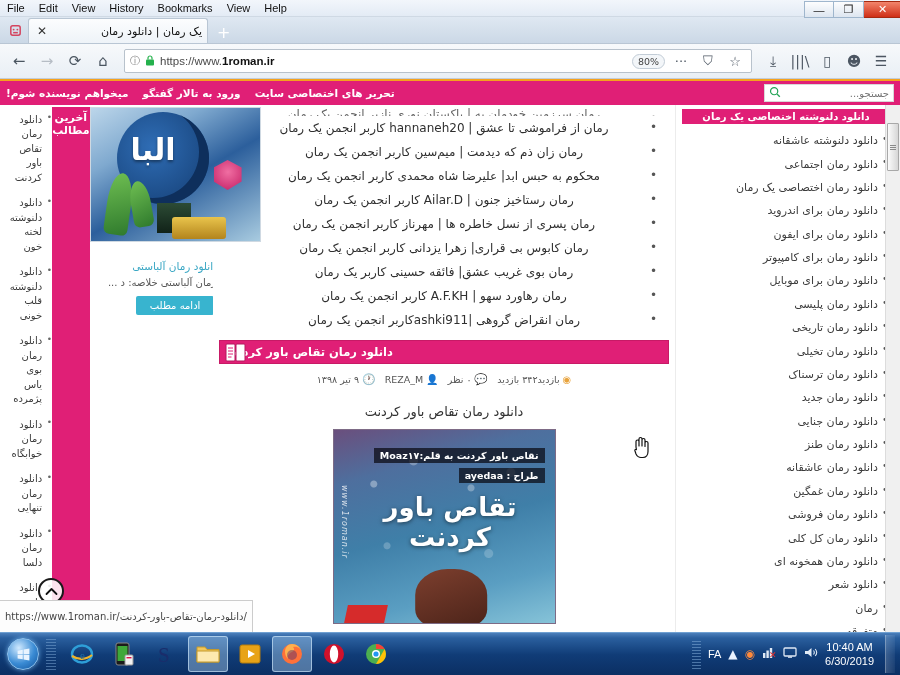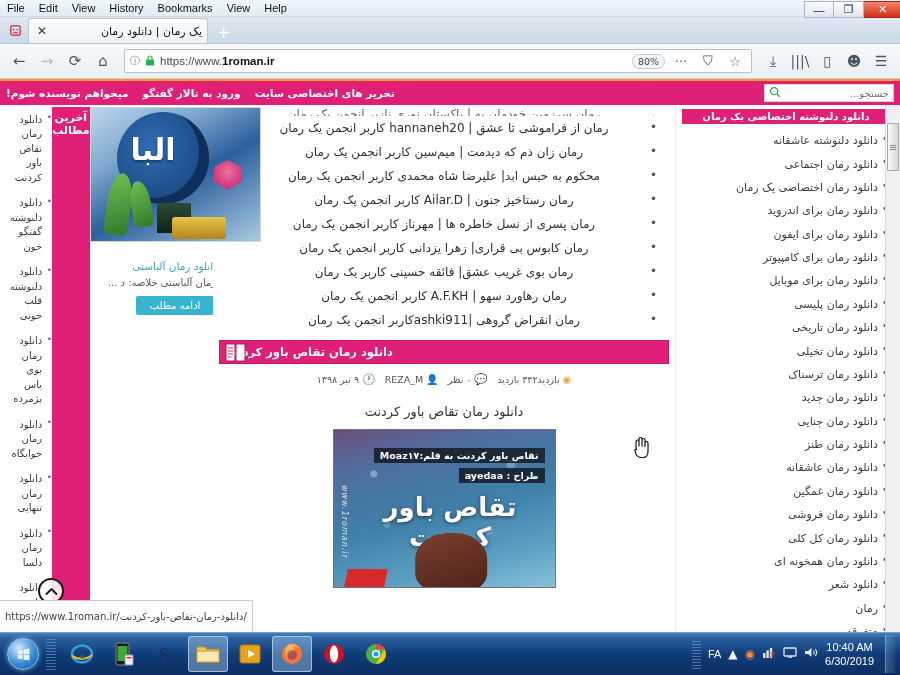--- a/index.html
+++ b/index.html
@@ -208,21 +208,21 @@
   .eye { color: #e8a33d; font-size: 10px; }
   .bubble { color: #e0c9a6; font-size: 11px; }
   .person { color: #d8a25f; font-size: 10px; }
   .clock { color: #c0427a; font-size: 11px; }
 
   .posttitle {
     text-align: center; font-size: 13px; color: #333; padding: 16px 0 10px 0;
   }
   .coverwrap { display: flex; justify-content: center; flex: 1; }
   .cover {
-    width: 223px; height: 159px; position: relative; overflow: hidden;
+    width: 223px; height: 195px; position: relative; overflow: hidden;
     border: 1px solid #7d6b86;
     background: linear-gradient(165deg,#6a4f7d 0%, #4e6f9e 22%, #3f7fa8 50%, #5a9ec2 78%, #86c3d8 100%);
   }
   .cover .speckle {
     position: absolute; inset: 0;
     background:
       radial-gradient(circle at 18% 28%, rgba(255,255,255,.35) 0 3px, transparent 4px),
       radial-gradient(circle at 36% 16%, rgba(255,255,255,.28) 0 4px, transparent 5px),
       radial-gradient(circle at 62% 30%, rgba(255,255,255,.3) 0 3px, transparent 4px),
       radial-gradient(circle at 80% 22%, rgba(255,255,255,.25) 0 4px, transparent 5px),
@@ -586,21 +586,21 @@
             <div class="badge"></div>
           </div>
           <a class="promolink">دانلود رمان آلباستی</a>
           <div class="promoexcerpt">دانلود رمان آلباستی        خلاصه: د ...</div>
           <span class="morebtn">ادامه مطلب</span>
         </div>
 
         <div class="latest-hdr">آخرین مطالب</div>
         <ul class="latestlist">
           <li>دانلود رمان تقاص باور کردنت</li>
-          <li>دانلود دلنوشته گفتگو خون</li>
+          <li>دانلود دلنوشته لخته خون</li>
           <li>دانلود دلنوشته قلب خونی</li>
           <li>دانلود رمان بوی یاس پژمرده</li>
           <li>دانلود رمان خوابگاه</li>
           <li>دانلود رمان تنهایی</li>
           <li>دانلود رمان دلسا</li>
           <li>دانلود دلنوشته پدری که رفت</li>
           <li>دانلود رمان نخل خشکیده</li>
         </ul>
       </div>
     </div>

